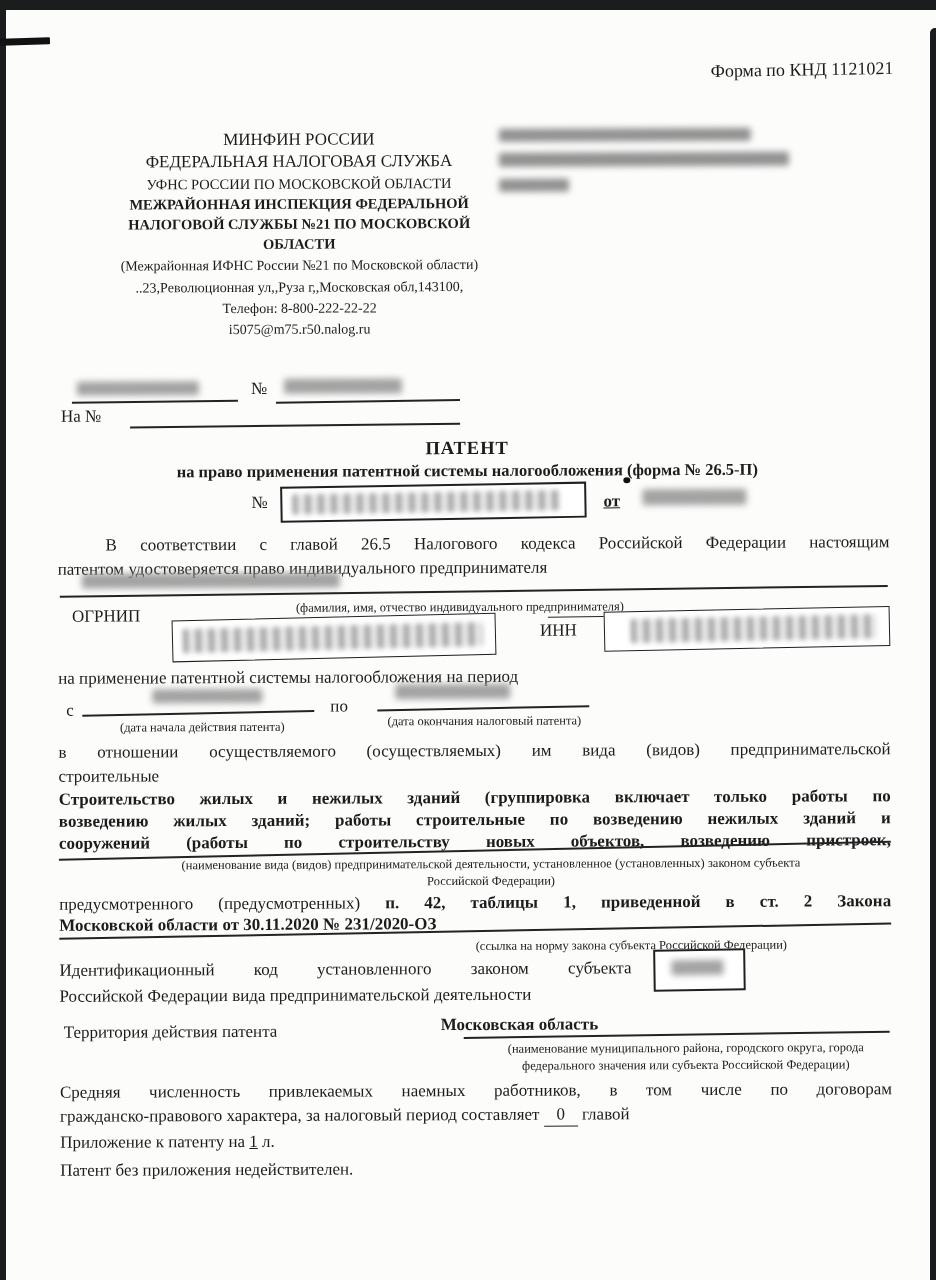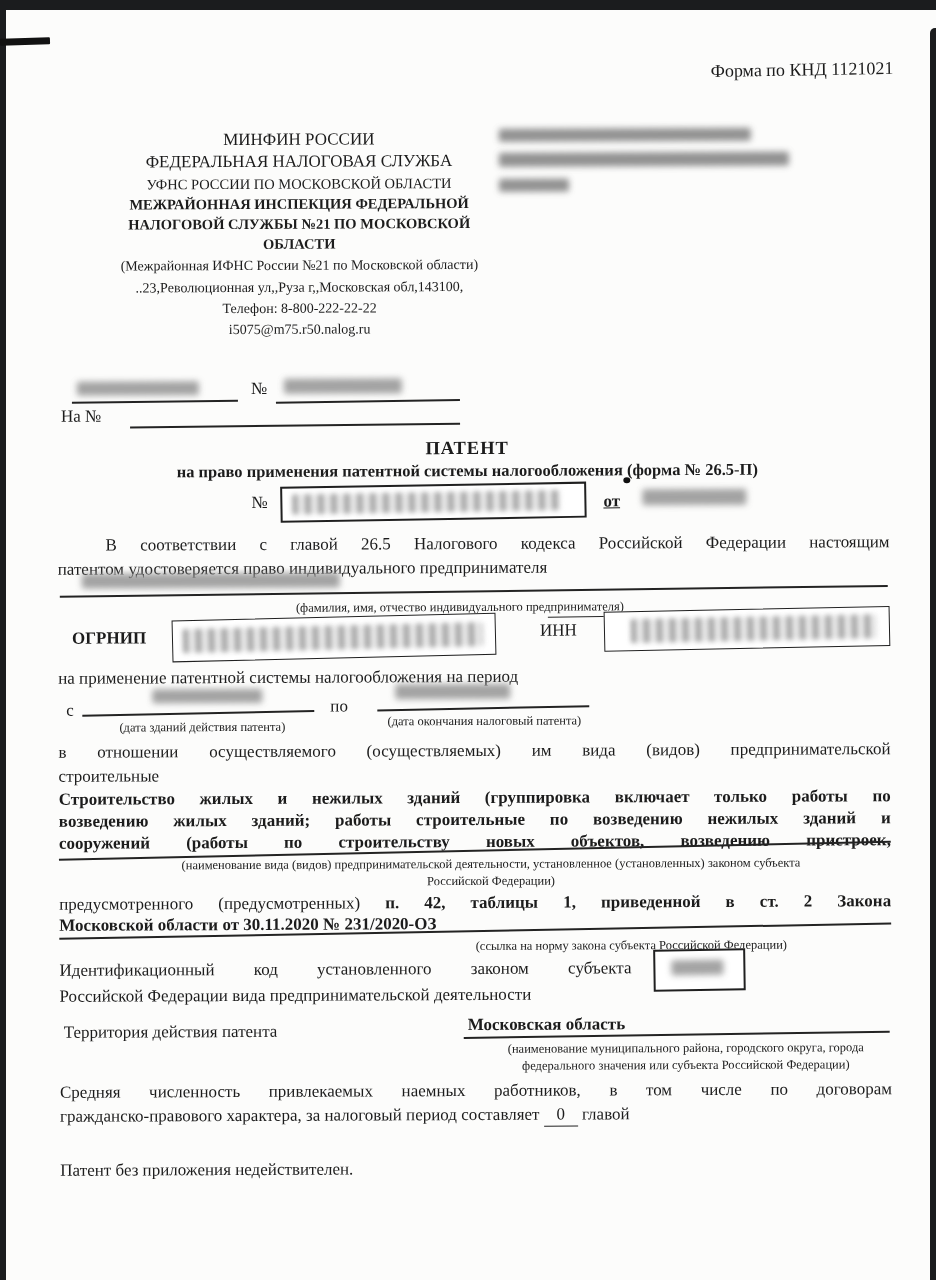--- a/index.html
+++ b/index.html
@@ -84,34 +84,34 @@
     <div class="red" style="left:643px;top:490px;width:104px;height:16px;"></div>
 
     <div class="abs t jl indent" style="left:58px;top:533px;width:832px;">В соответствии с главой 26.5 Налогового кодекса Российской Федерации настоящим</div>
     <div class="abs t" style="left:58px;top:557px;">патентом удостоверяется право индивидуального предпринимателя</div>
 
     <div class="red" style="left:82px;top:572px;width:258px;height:15px;"></div>
     <div class="rule" style="left:60px;top:594px;width:828px;transform:rotate(-0.5deg);"></div>
     <div class="abs cap" style="left:250px;top:599px;width:420px;">(фамилия, имя, отчество индивидуального предпринимателя)</div>
     <div class="rule thin" style="left:548px;top:617px;width:340px;transform:rotate(-0.5deg);"></div>
 
-    <div class="abs t" style="left:72px;top:626px;font-weight:bold;">ОГРНИП</div>
+    <div class="abs t" style="left:72px;top:604px;">ОГРНИП</div>
     <div class="box" style="left:172px;top:616px;width:322px;height:40px;transform:rotate(-1.1deg);border-width:1.8px;">
       <div class="digits" style="left:10px;top:8px;right:12px;bottom:8px;"></div>
     </div>
     <div class="abs t" style="left:540px;top:620px;">ИНН</div>
     <div class="box" style="left:604px;top:610px;width:284px;height:38px;transform:rotate(-0.9deg);border-width:1.8px;">
       <div class="digits" style="left:26px;top:7px;right:12px;bottom:7px;"></div>
     </div>
 
     <div class="abs t" style="left:58px;top:666px;">на применение патентной системы налогообложения на период</div>
     <div class="abs t" style="left:66px;top:698px;">с</div>
     <div class="red" style="left:152px;top:688px;width:110px;height:14px;"></div>
     <div class="rule" style="left:82px;top:713px;width:232px;transform:rotate(-0.9deg);"></div>
-    <div class="abs cap" style="left:92px;top:718px;width:220px;">(дата зданий действия патента)</div>
+    <div class="abs cap" style="left:92px;top:718px;width:220px;">(дата начала действия патента)</div>
     <div class="abs t" style="left:330px;top:695px;">по</div>
     <div class="red" style="left:395px;top:684px;width:115px;height:15px;"></div>
     <div class="rule" style="left:377px;top:709px;width:212px;transform:rotate(-0.9deg);"></div>
     <div class="abs cap" style="left:378px;top:713px;width:212px;">(дата окончания налоговый патента)</div>
 
     <div class="abs t jl" style="left:58px;top:740px;width:832px;">в отношении осуществляемого (осуществляемых) им вида (видов) предпринимательской</div>
     <div class="abs t" style="left:58px;top:764px;">строительные</div>
 
     <div class="abs t b jl" style="left:58px;top:787px;width:832px;">Строительство жилых и нежилых зданий (группировка включает только работы по</div>
     <div class="abs t b jl" style="left:58px;top:809px;width:832px;">возведению жилых зданий; работы строительные по возведению нежилых зданий и</div>
@@ -125,25 +125,26 @@
     <div class="rule" style="left:58px;top:936px;width:832px;transform:rotate(-0.8deg);"></div>
     <div class="abs cap" style="left:430px;top:938px;width:400px;">(ссылка на норму закона субъекта Российской Федерации)</div>
 
     <div class="abs t jl" style="left:58px;top:958px;width:572px;">Идентификационный код установленного законом субъекта</div>
     <div class="abs t" style="left:58px;top:984px;">Российской Федерации вида предпринимательской деятельности</div>
     <div class="box" style="left:652px;top:950px;width:88px;height:38px;transform:rotate(-0.6deg);">
       <div class="red" style="left:16px;top:9px;width:52px;height:15px;"></div>
     </div>
 
     <div class="abs t" style="left:62px;top:1020px;text-align:center;">Территория действия патента</div>
-    <div class="abs t b" style="left:466px;top:1014px;">Московская область</div>
+    <div class="abs t b" style="left:439px;top:1014px;">Московская область</div>
     <div class="rule" style="left:462px;top:1037px;width:426px;transform:rotate(-0.6deg);"></div>
     <div class="abs cap" style="left:480px;top:1041px;width:408px;">(наименование муниципального района, городского округа, города</div>
     <div class="abs cap" style="left:480px;top:1058px;width:408px;">федерального значения или субъекта Российской Федерации)</div>
 
     <div class="abs t jl" style="left:58px;top:1080px;width:832px;">Средняя численность привлекаемых наемных работников, в том числе по договорам</div>
     <div class="abs t" style="left:58px;top:1104px;"><span>гражданско-правового характера, за налоговый период составляет</span> <span class="num-blank">0</span> <span>главой</span></div>
 
+    <div class="abs t" style="left:58px;top:1130px;"><span>Приложение к патенту на</span> <span class="u-digit">1</span> <span>л.</span></div>
 
     <div class="abs t" style="left:58px;top:1158px;">Патент без приложения недействителен.</div>
 
   </div>
 </div>
 
 </body></html>

